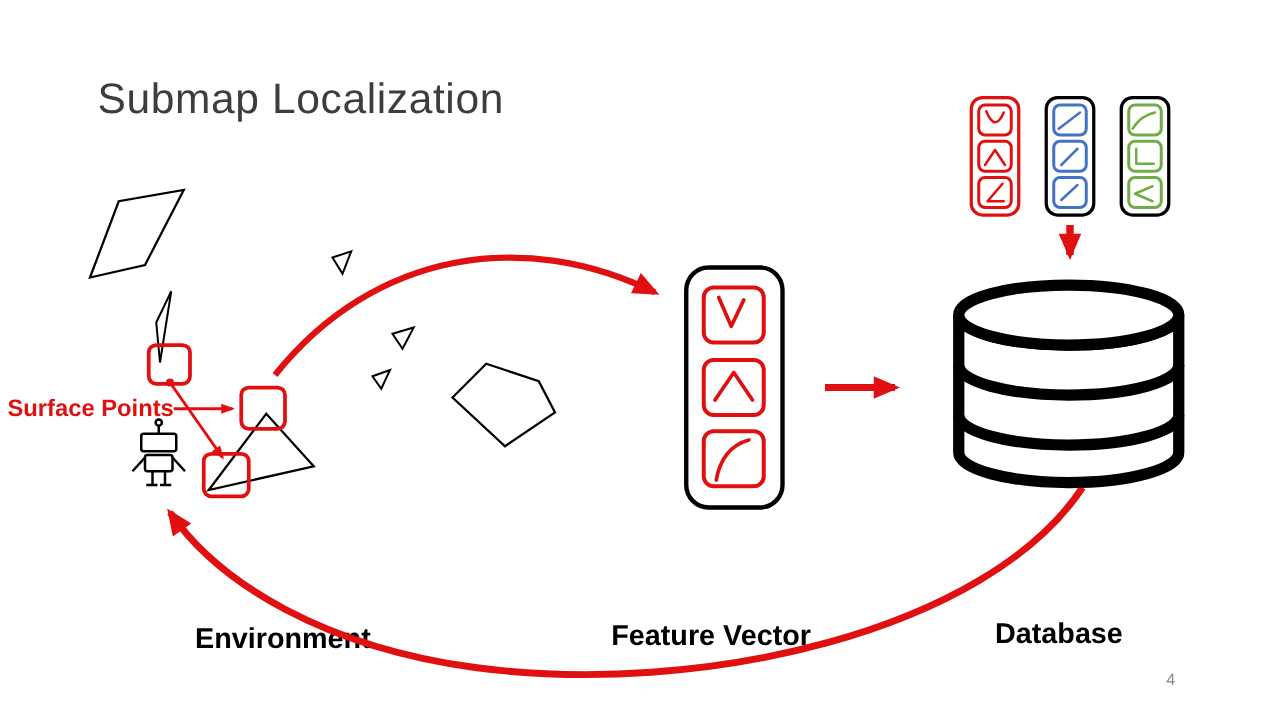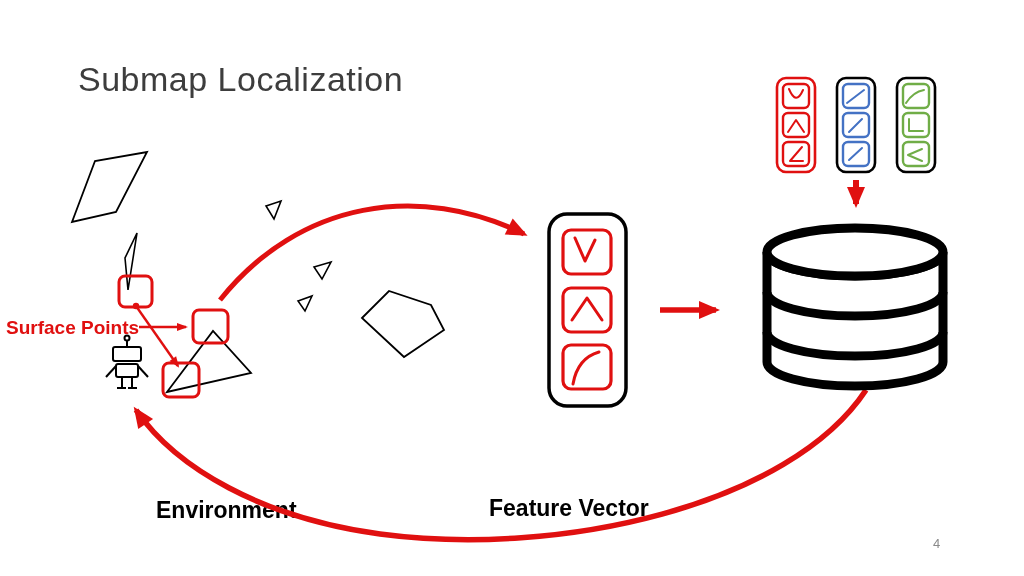--- a/index.html
+++ b/index.html
@@ -65,20 +65,21 @@
 <body>
 
 <div class="slide">
 
   <div class="slide-title">Submap Localization</div>
 
   <div class="surface-points-label">Surface Points</div>
 
   <div class="bottom-label label-environment">Environment</div>
   <div class="bottom-label label-feature-vector">Feature Vector</div>
+  <div class="bottom-label label-database">Database</div>
 
   <div class="page-number">4</div>
 
   <svg class="diagram" viewBox="0 0 1024 576">
     <defs>
       <marker id="arrow-red-lg" markerUnits="userSpaceOnUse" markerWidth="24" markerHeight="22" refX="18" refY="10" orient="auto">
         <path class="red-fill" d="M1,1 L22,10 L1,19 Z"></path>
       </marker>
       <marker id="arrow-red-sm" markerUnits="userSpaceOnUse" markerWidth="13" markerHeight="11" refX="10" refY="5" orient="auto">
         <path class="red-fill" d="M1,1 L12,5 L1,9 Z"></path>

